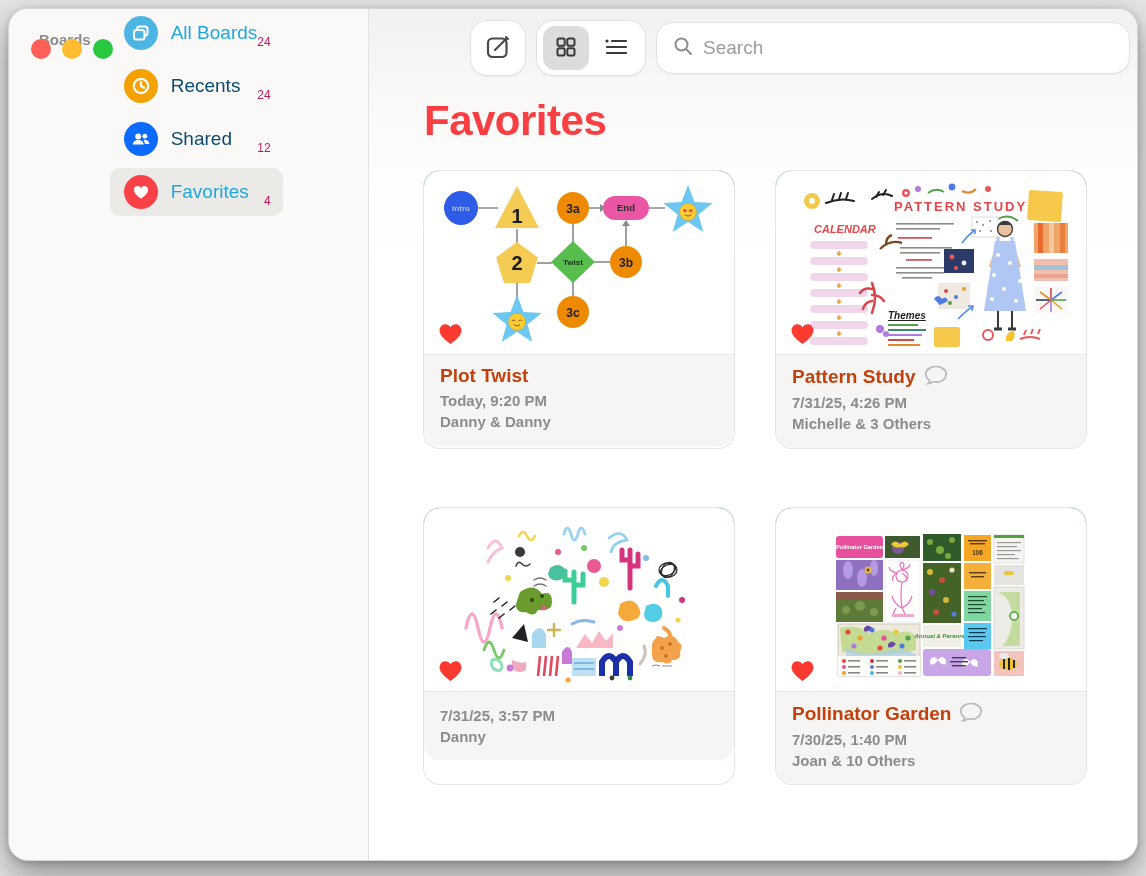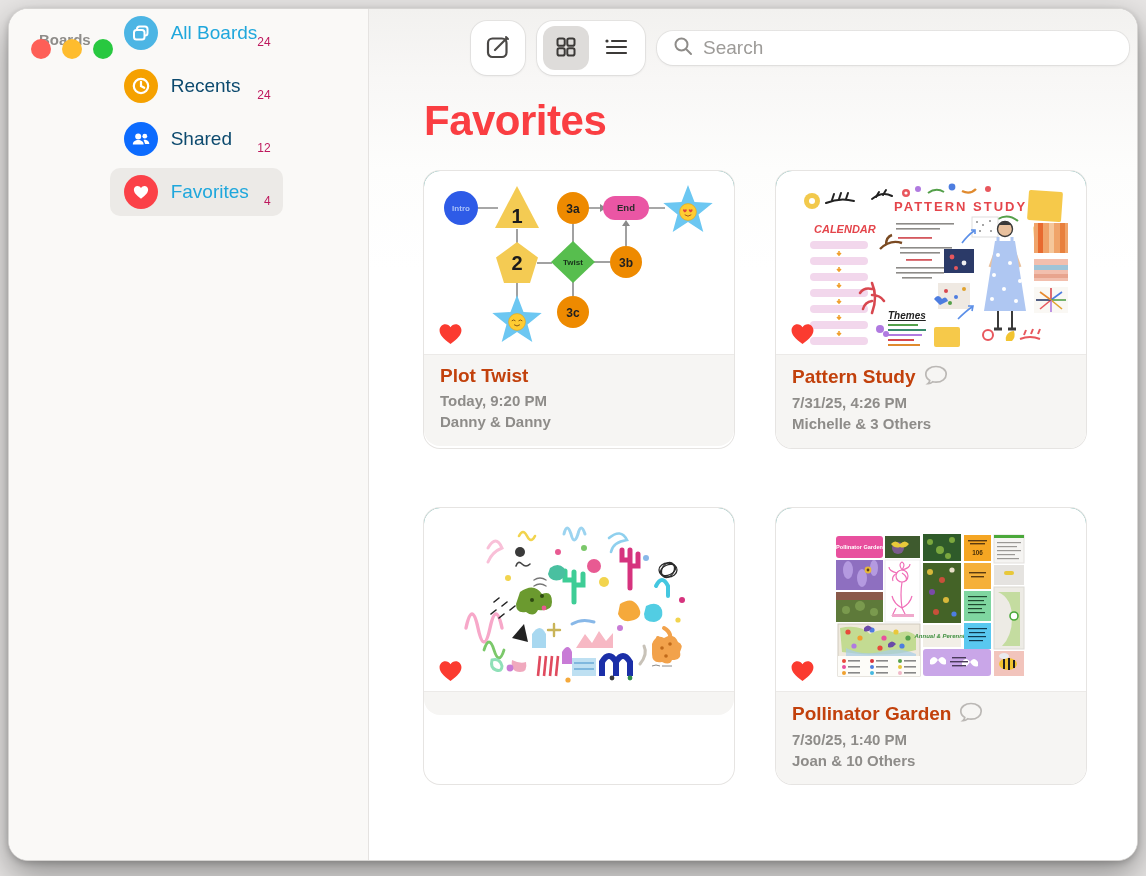--- a/index.html
+++ b/index.html
@@ -39,21 +39,21 @@
   .toolbar{ display:flex; align-items:center; gap:12px; padding:12px 8px 0 102px; }
   .tb-btn{ width:54px; height:54px; border-radius:16px; background:#fff; border:none; cursor:pointer;
            display:flex; align-items:center; justify-content:center;
            box-shadow:0 0 0 1px rgba(0,0,0,.05), 0 1px 3px rgba(0,0,0,.08); }
   .segmented{ height:54px; border-radius:16px; background:#fff; display:flex; align-items:center;
               padding:0 6px; gap:4px;
               box-shadow:0 0 0 1px rgba(0,0,0,.05), 0 1px 3px rgba(0,0,0,.08); }
   .seg-btn{ width:46px; height:44px; border:none; background:transparent; border-radius:12px;
             display:flex; align-items:center; justify-content:center; cursor:pointer; }
   .seg-btn.active{ background:#dedcda; }
-  .search{ flex:1; height:34px; border-radius:16px; background:#fff; display:flex; align-items:center;
+  .search{ flex:1; height:50px; border-radius:16px; background:#fff; display:flex; align-items:center;
            padding:0 16px; gap:10px;
            box-shadow:0 0 0 1px rgba(0,0,0,.05), 0 1px 3px rgba(0,0,0,.07); }
   .search input{ flex:1; border:none; outline:none; background:transparent; font-size:19px;
                  color:#333; font-family:"Liberation Sans",sans-serif; }
   .search input::placeholder{ color:#9d9b98; }
 
   .page-title{ margin:22px 0 0 55px; font-size:42px; font-weight:bold; color:#fa3e42;
                letter-spacing:-.5px; }
 
   .grid{ margin:26px 0 0 55px; display:grid; grid-template-columns:310px 310px;
@@ -534,20 +534,24 @@
             </g>
             <path d="M228,158 q4,-2 8,0 m2,0 h10" stroke="#8a8a8a" stroke-width="1" fill="none"></path>
           </svg>
           <span class="fav-heart">
             <svg width="25" height="23" viewBox="0 0 24 22">
               <path d="M12 21 C5 16 1.5 12 1.5 7.8 C1.5 4.6 4 2 7 2 C9 2 11 3.2 12 5 C13 3.2 15 2 17 2 C20 2 22.5 4.6 22.5 7.8 C22.5 12 19 16 12 21 Z" fill="#fb3b30"></path>
             </svg>
           </span>
         </div>
         <div class="card-footer">
+          <div class="card-meta">
+            <div>7/31/25, 3:57 PM</div>
+            <div>Danny</div>
+          </div>
         </div>
       </div>
 
       <div class="card">
         <div class="thumb">
           <svg width="310" height="183" viewBox="0 0 310 183">
             <rect width="310" height="183" fill="#ffffff"></rect>
 
             <rect x="60" y="28" width="47" height="22" rx="3" fill="#e8509e"></rect>
             <text x="83.5" y="41" text-anchor="middle" font-size="5.6" font-weight="bold" fill="#ffffff">Pollinator Garden</text>

